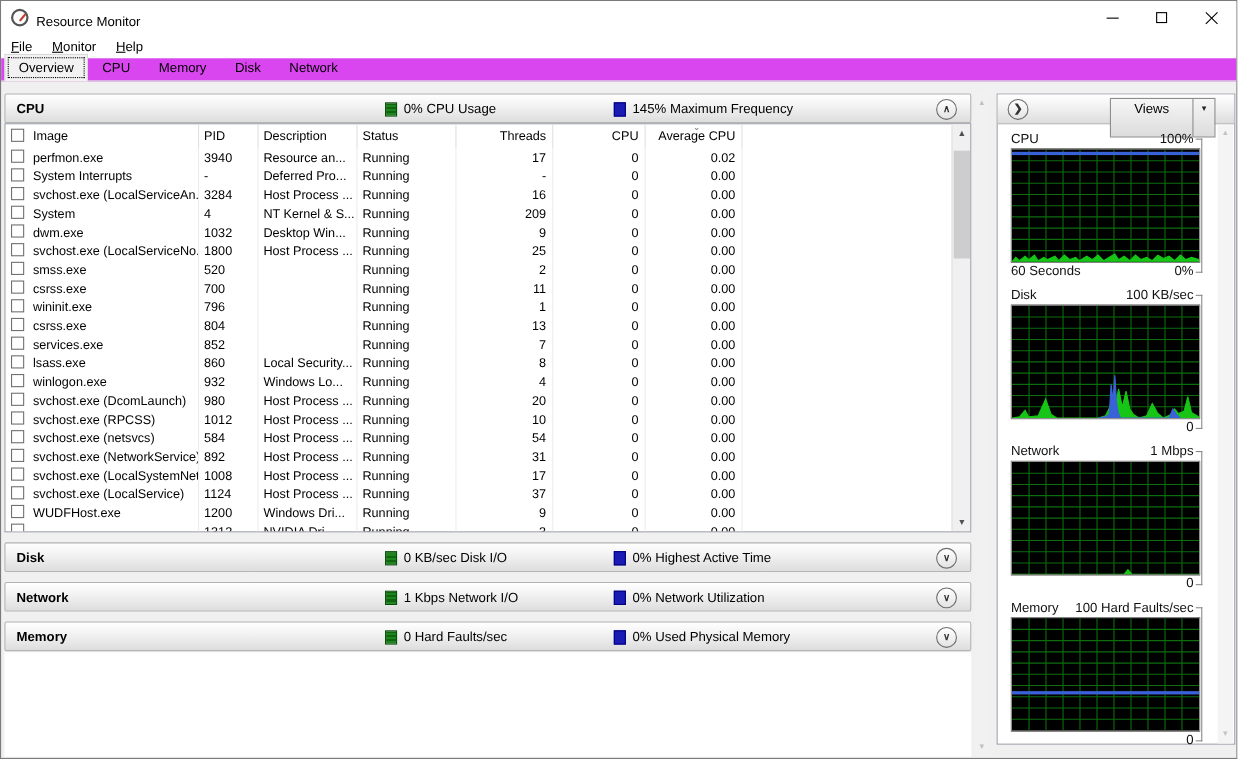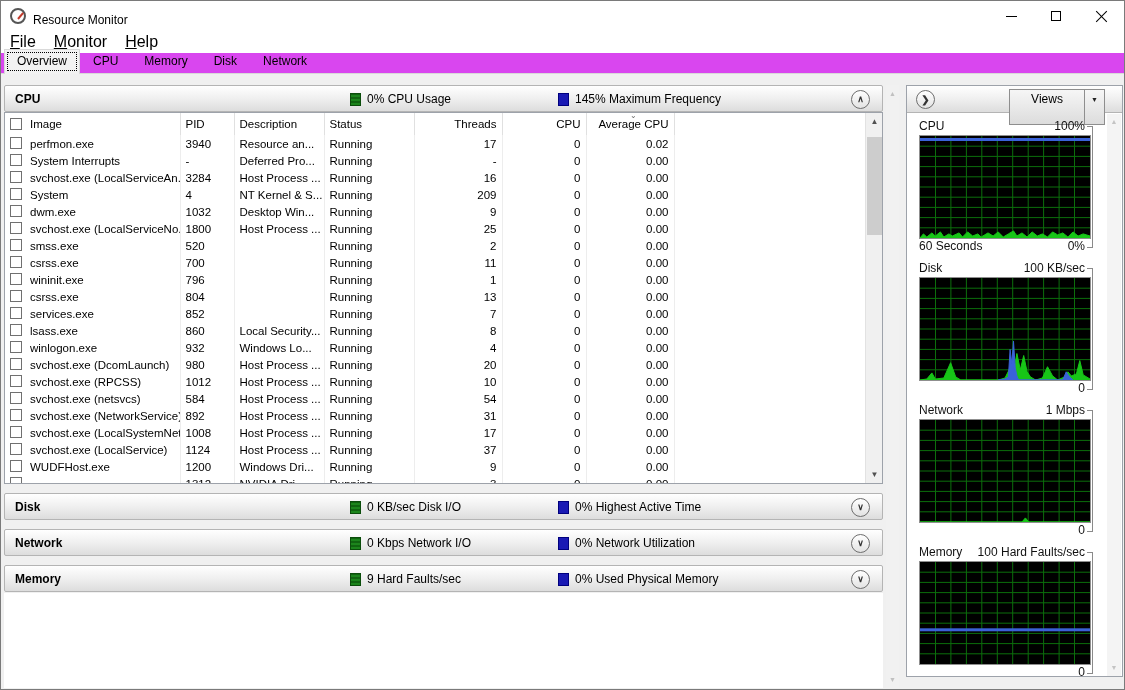--- a/index.html
+++ b/index.html
@@ -16,21 +16,21 @@
   .win-btn { position:absolute; top:0; width:45px; height:30px; }
   .btn-min { right:90px; } .btn-max { right:45px; } .btn-close { right:0; }
   .glyph-min { position:absolute; left:17px; top:15px; width:11px; height:1px; background:#000; }
   .glyph-max { position:absolute; left:17px; top:10px; width:10px; height:10px; border:1px solid #000; }
   .glyph-close { position:absolute; left:17px; top:9px; width:11px; height:11px; }
   .glyph-close::before,.glyph-close::after { content:""; position:absolute; left:5px; top:-1px; width:1px; height:15px; background:#000; }
   .glyph-close::before { transform:rotate(45deg);} .glyph-close::after { transform:rotate(-45deg);}
 
   
   .menubar { position:absolute; left:0; top:30px; width:100%; height:22px; background:#fff; display:flex; align-items:center; }
-  .menu-item { font-size:16px; color:#000; padding:3px 9px; }
+  .menu-item { font-size:12px; color:#000; padding:3px 9px; }
   .menu-item::first-letter { text-decoration:underline; }
 
   
   .tabbar { position:absolute; left:0; top:52px; width:100%; height:21px; background:#d946ef;
             border-bottom:1px solid #d9d9d9; display:flex; align-items:flex-end; padding-left:3px; }
   .tab { font-size:12px; color:#000; padding:4px 12px 5px 12px; border:1px solid transparent; border-bottom:none; position:relative; }
   .tab.selected { background:#f2f2f2; border-color:#d9d9d9; outline:1px dotted #000; outline-offset:-4px; margin-bottom:-1px; padding-bottom:6px; }
 
   
   .sec-bar { position:absolute; left:3px; width:879px; height:27px;
@@ -386,34 +386,34 @@
         <span class="sq sq-blue"></span>
         <span>0% Highest Active Time</span>
       </span>
     <span class="chev-btn">∨</span>
   </div>
 
   <div class="sec-bar" style="top:528px;">
     <span class="sec-title">Network</span>
     <span class="sec-green">
         <span class="sq sq-green"></span>
-        <span>0 Kbps Network I/O</span>
+        <span>1 Kbps Network I/O</span>
       </span>
     <span class="sec-blue">
         <span class="sq sq-blue"></span>
         <span>0% Network Utilization</span>
       </span>
     <span class="chev-btn">∨</span>
   </div>
 
   <div class="sec-bar" style="top:564px;">
     <span class="sec-title">Memory</span>
     <span class="sec-green">
         <span class="sq sq-green"></span>
-        <span>9 Hard Faults/sec</span>
+        <span>0 Hard Faults/sec</span>
       </span>
     <span class="sec-blue">
         <span class="sq sq-blue"></span>
         <span>0% Used Physical Memory</span>
       </span>
     <span class="chev-btn">∨</span>
   </div>
 
   <div class="white-rest"></div>
 

